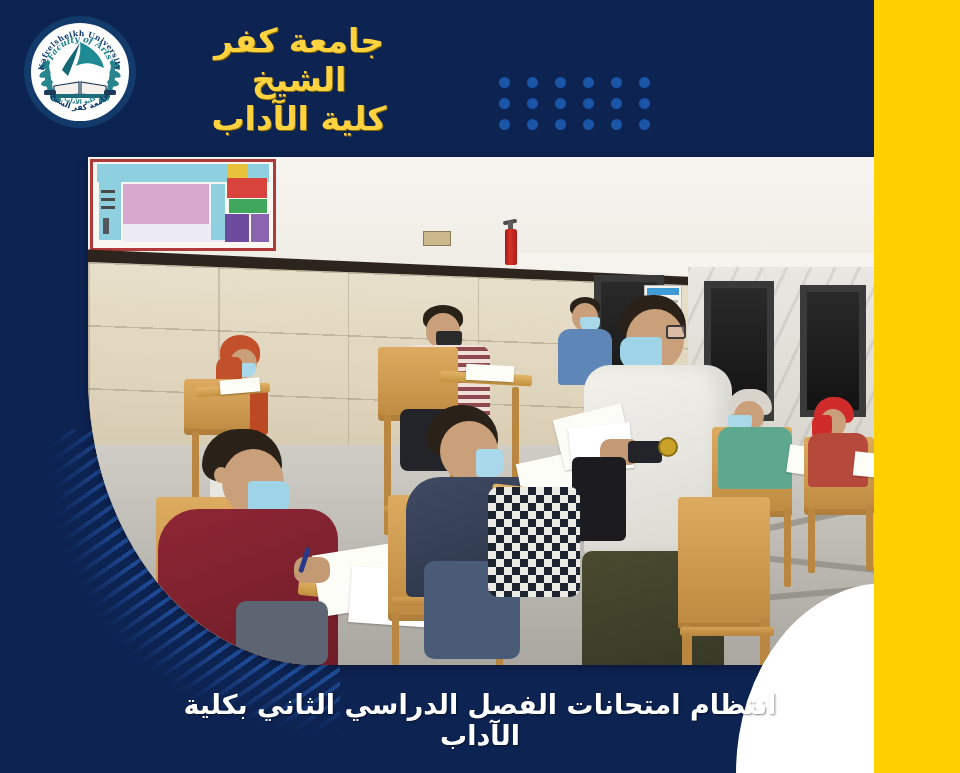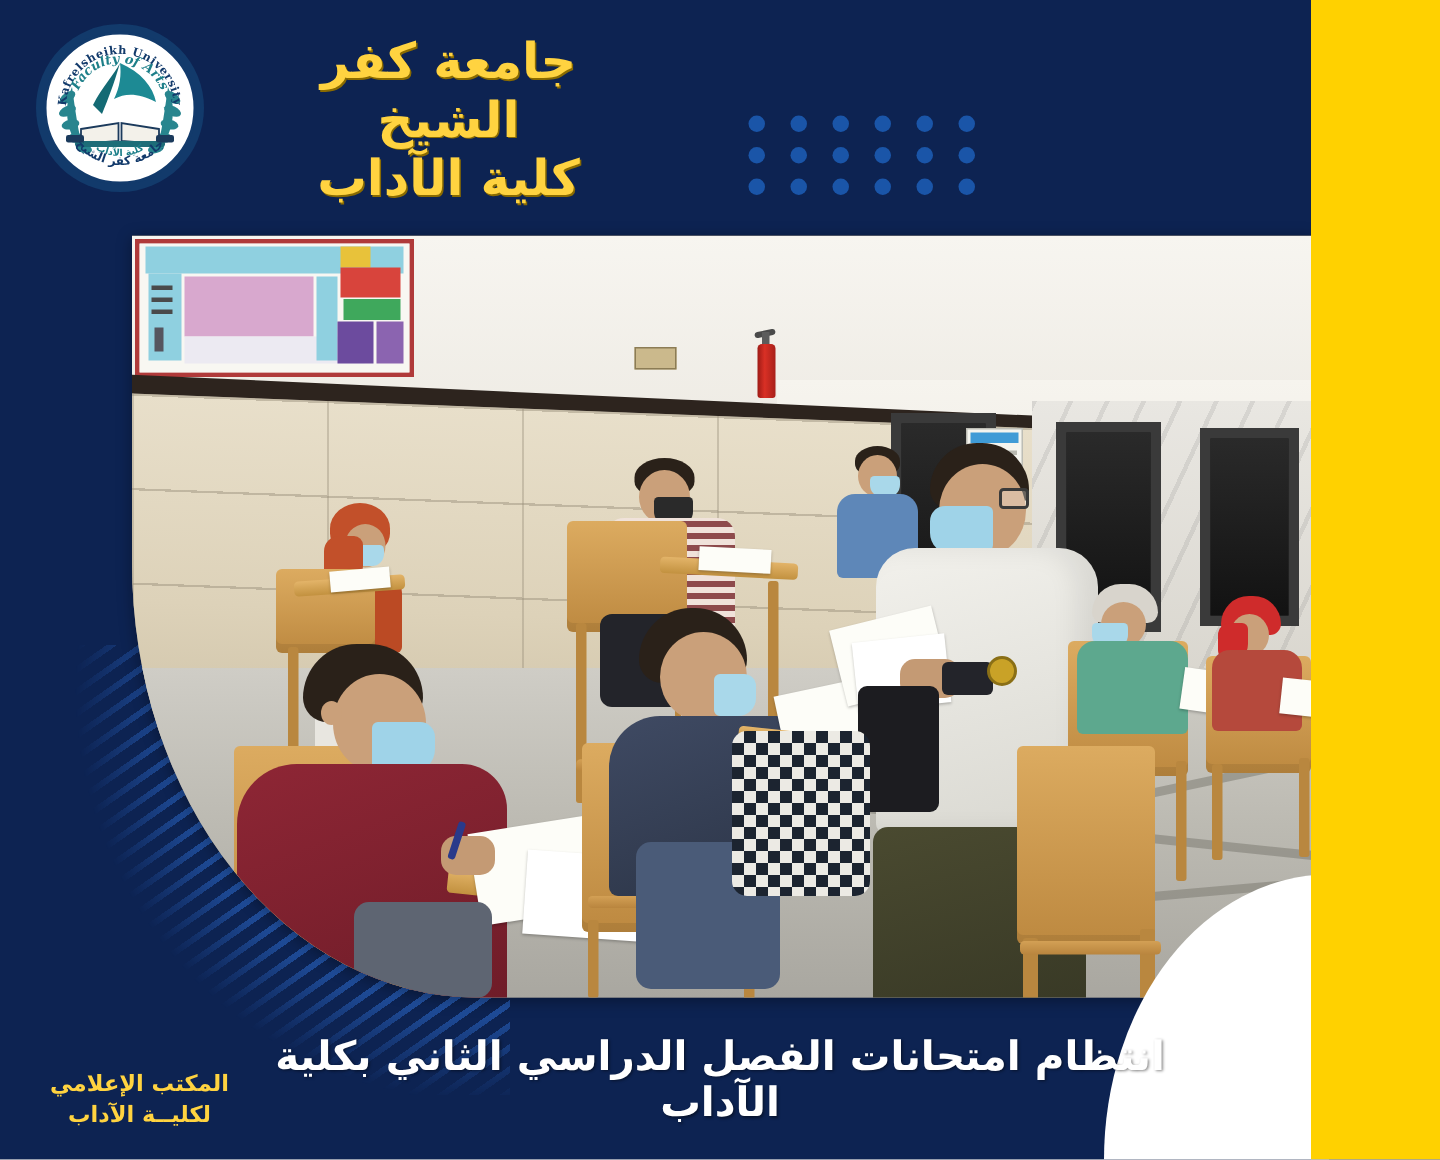--- a/index.html
+++ b/index.html
@@ -581,19 +581,15 @@
       <div class="leg" style="left:672px;top:462px;height:80px;width:10px;"></div>
       <div class="chair" style="left:592px;top:470px;width:94px;height:9px;"></div>
     </div>
   </div>
 
   <div class="bg-white-wedge"></div>
   <div class="bg-yellow-right"></div>
 
   <div class="footer">
     <div class="footer-caption">انتظام امتحانات الفصل الدراسي الثاني بكلية الآداب</div>
-    <div class="footer-office">
-      <div>المكتب الإعلامي</div>
-      <div>لكليــة الآداب</div>
-    </div>
   </div>
 
 </div>
 
 </body></html>

